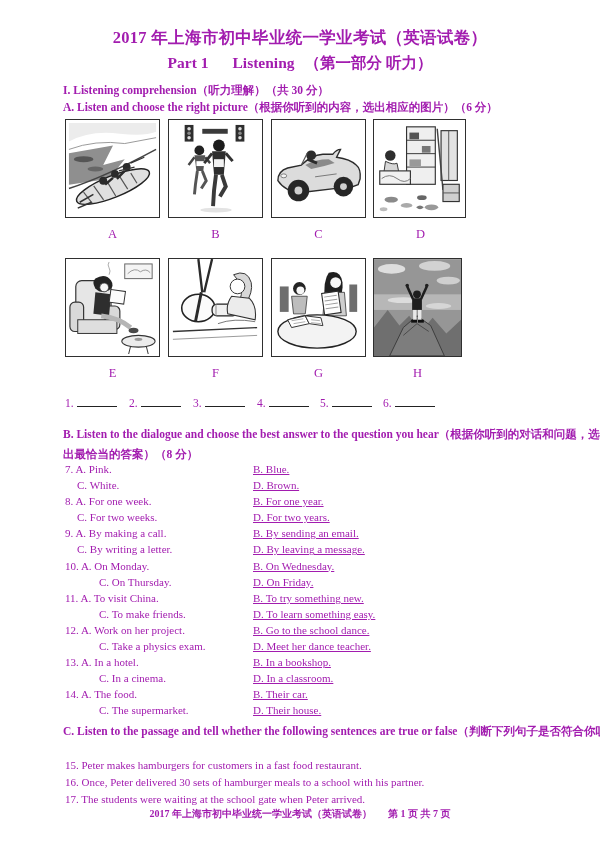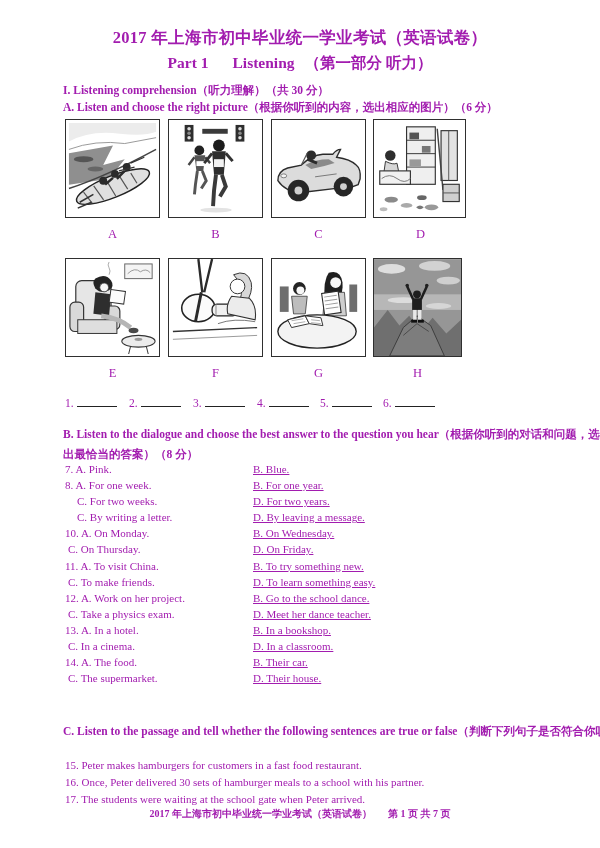--- a/index.html
+++ b/index.html
@@ -15,21 +15,21 @@
   .picbox{position:absolute;width:95px;height:99px;border:1px solid #2f2f2f;
           background:#fff;box-sizing:border-box;margin:0;padding:0;}
   .picbox svg{display:block;width:100%;height:100%;}
   .plabel{position:absolute;width:95px;text-align:center;font-size:12.5px;}
   .blankitem{position:absolute;top:394px;font-size:11.5px;}
   .bline{display:inline-block;width:40px;height:12px;border-bottom:1.2px solid #222;margin-left:3px;}
   .qblock{position:absolute;top:461px;left:0;width:600px;}
   .qline{position:relative;height:16.1px;font-size:11px;line-height:16.1px;}
   .lc{position:absolute;left:65px;white-space:nowrap;}
   .lc.ind1{left:77px;}
-  .lc.ind2{left:68px;}
+  .lc.ind2{left:99px;}
   .rc{position:absolute;left:253px;white-space:nowrap;text-decoration:underline;}
   .citem{position:absolute;left:65px;font-size:11px;white-space:nowrap;}
   .footer{position:absolute;top:807px;left:0;width:600px;text-align:center;
           font-size:10px;font-weight:bold;}
   .fgap{display:inline-block;width:16px;}
 </style>
 </head>
 <body>
 
 <div class="pg">
@@ -239,26 +239,34 @@
 
   <div class="h" style="top:427px">B. Listen to the dialogue and choose the best answer to the question you hear（根据你听到的对话和问题，选</div>
   <div class="h" style="top:447px">出最恰当的答案）（8 分）</div>
 
   <div class="qblock">
     <div class="qline">
         <span class="lc">7. A. Pink.</span>
         <span class="rc">B. Blue.</span>
       </div>
     <div class="qline">
+        <span class="lc ind1">C. White.</span>
+        <span class="rc">D. Brown.</span>
+      </div>
+    <div class="qline">
         <span class="lc">8. A. For one week.</span>
         <span class="rc">B. For one year.</span>
       </div>
     <div class="qline">
         <span class="lc ind1">C. For two weeks.</span>
         <span class="rc">D. For two years.</span>
+      </div>
+    <div class="qline">
+        <span class="lc">9. A. By making a call.</span>
+        <span class="rc">B. By sending an email.</span>
       </div>
     <div class="qline">
         <span class="lc ind1">C. By writing a letter.</span>
         <span class="rc">D. By leaving a message.</span>
       </div>
     <div class="qline">
         <span class="lc">10. A. On Monday.</span>
         <span class="rc">B. On Wednesday.</span>
       </div>
     <div class="qline">

